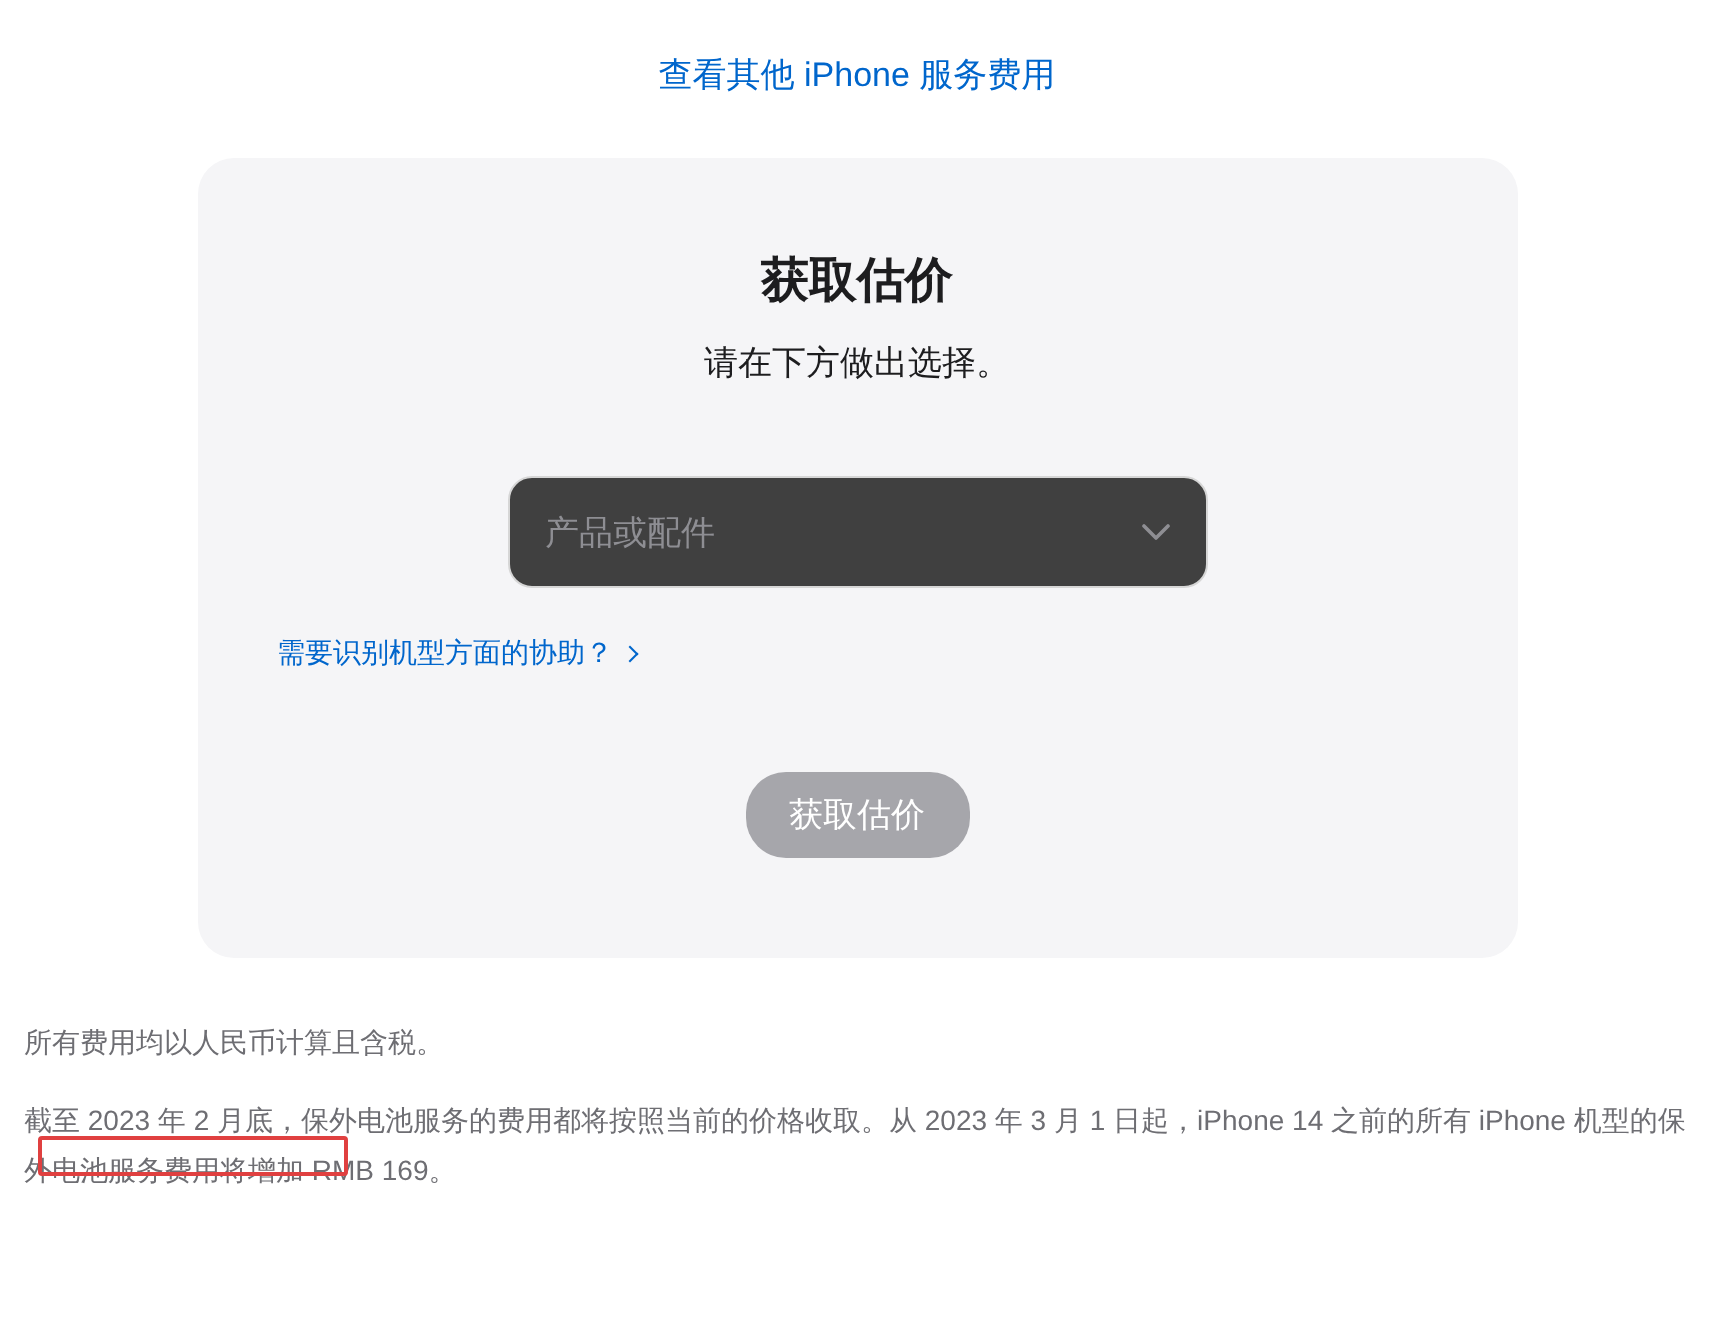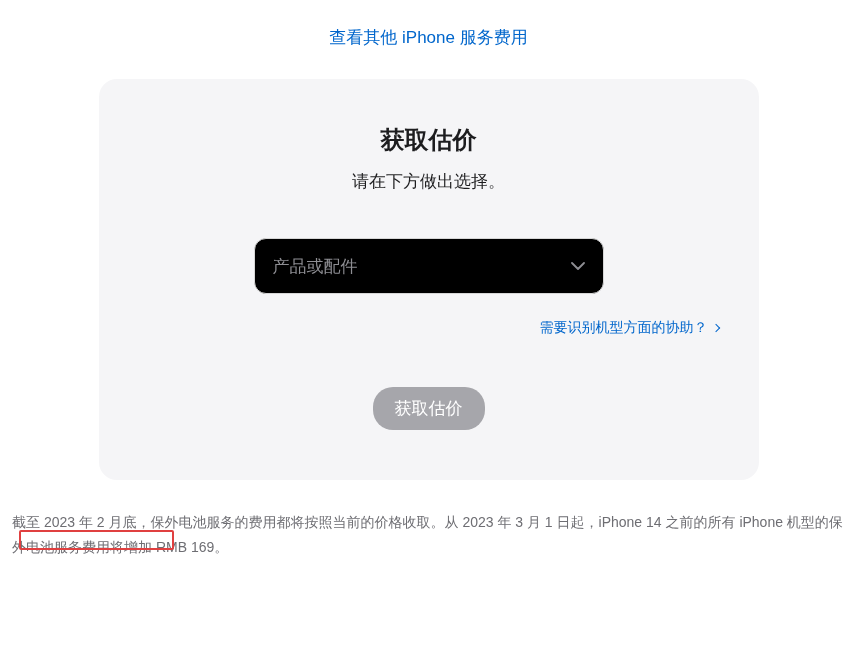--- a/index.html
+++ b/index.html
@@ -42,40 +42,40 @@
     .select-wrap {
       position: relative;
       width: 350px;
       margin: 0 auto 22px auto;
     }
     .select-box {
       width: 100%;
       height: 56px;
       border: 1px solid #d6d6d6;
       border-radius: 12px;
-      background: #000000;
+      background: #404040;
       padding: 0 18px;
       font-size: 17px;
       color: #8e8e93;
       text-align: left;
       cursor: pointer;
       display: flex;
       align-items: center;
       justify-content: space-between;
     }
     .chevron {
       color: #8e8e93;
     }
     .chevron svg {
       width: 14px;
       height: 8px;
       display: block;
     }
     .help-link {
-      text-align: right;
+      text-align: left;
       margin-top: 24px;
       margin-bottom: 50px;
     }
     .help-link a {
       color: #0066cc;
       text-decoration: none;
       font-size: 14px;
     }
     .help-link a::after {
       content: "";
@@ -140,17 +140,18 @@
 
 
   <div class="help-link">
     <a href="#">需要识别机型方面的协助？</a>
   </div>
 
   <button class="get-btn">获取估价</button>
 </div>
 
 <div class="notes">
+  <div class="note1">所有费用均以人民币计算且含税。</div>
   <div class="note2">
     <span>截至 2023 年 2 月底，保外电池服务的费用都将按照当前的价格收取。从 2023 年 3 月 1 日起，iPhone 14 之前的所有 iPhone 机型的保外电池服务费用将增加 RMB 169。</span>
     <span class="highlight-box" style="left:7px; top:20px; width:155px; height:20px;"></span>
   </div>
 </div>
 
 </body></html>

